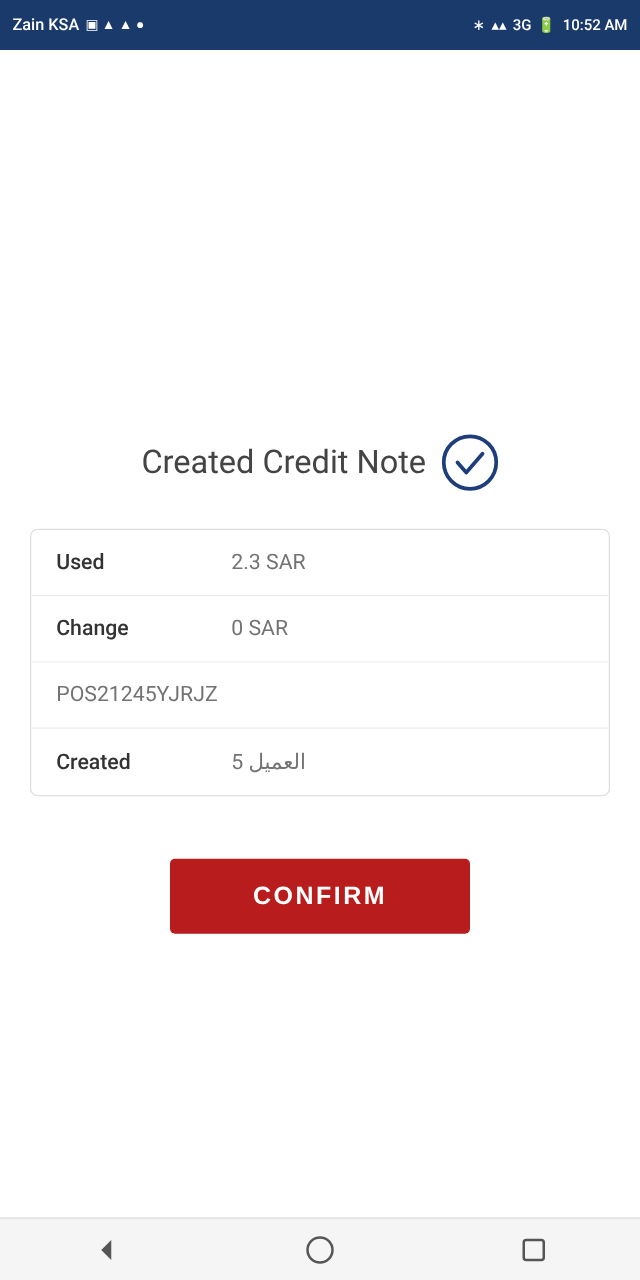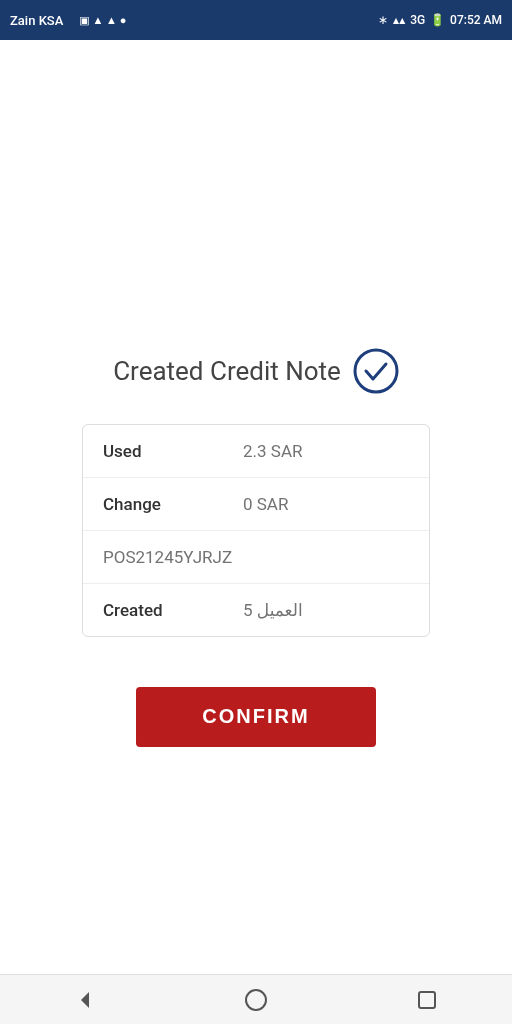--- a/index.html
+++ b/index.html
@@ -23,22 +23,21 @@
       align-items: center;
       justify-content: space-between;
       padding: 0 10px;
       color: white;
       font-size: 13px;
       font-weight: 500;
     }
 
     .status-bar-left {
       display: flex;
-      align-items: center;
-      gap: 16px;
+      gap: 5px;
     }
 
     .status-bar-right {
       display: flex;
       align-items: center;
       gap: 5px;
       font-size: 12px;
     }
 
     
@@ -65,21 +64,21 @@
       font-weight: 400;
     }
 
     .check-icon {
       width: 46px;
       height: 46px;
     }
 
     
     .card {
-      width: 348px;
+      width: 464px;
       border: 1px solid #dddddd;
       border-radius: 6px;
       background: #ffffff;
       overflow: hidden;
     }
 
     .card-row {
       display: flex;
       align-items: center;
       padding: 16px 20px;
@@ -149,21 +148,21 @@
   <div class="status-bar-left">
     <span>Zain KSA</span>
 
     <span style="font-size:11px;">▣ ▲ ▲ ●</span>
   </div>
   <div class="status-bar-right">
     <span>∗</span>
     <span>▴▴</span>
     <span>3G</span>
     <span>🔋</span>
-    <span>07:52 AM</span>
+    <span>10:52 AM</span>
   </div>
 </div>
 
 <div class="main-content">
 
   <div class="title-row">
     <span class="title-text">Created Credit Note</span>
     <svg class="check-icon" viewBox="0 0 46 46" fill="none" xmlns="http://www.w3.org/2000/svg">
       <circle cx="23" cy="23" r="21" stroke="#1e3d7b" stroke-width="3" fill="none"></circle>
       <polyline points="13,23 20,31 33,16" stroke="#1e3d7b" stroke-width="3" stroke-linecap="round" stroke-linejoin="round" fill="none"></polyline>

